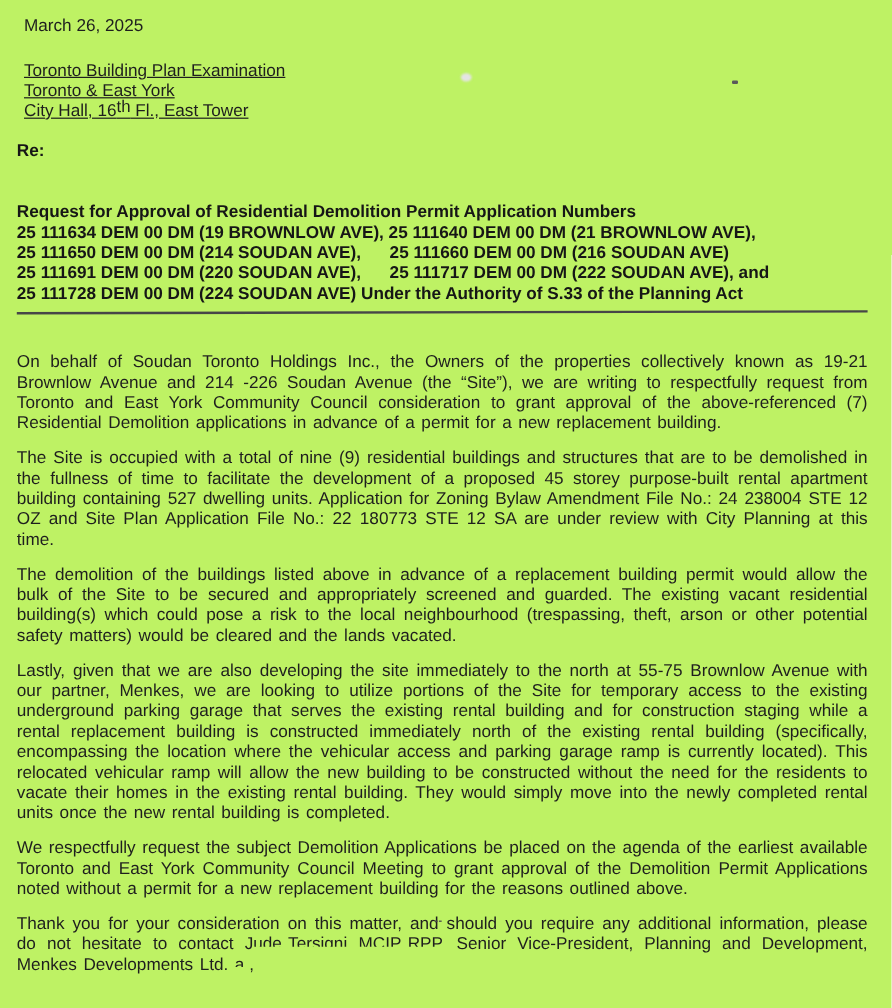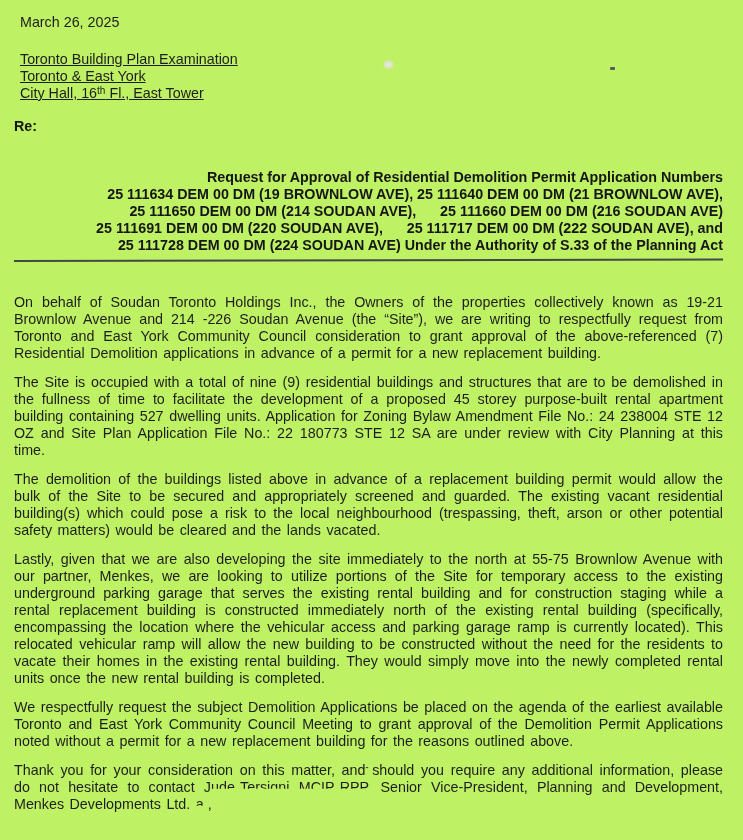--- a/index.html
+++ b/index.html
@@ -12,33 +12,33 @@
     padding: 14px 20px 0 14px;
     overflow: hidden;
     font-family: "Liberation Sans", sans-serif;
     font-size: 14.3px;
     line-height: 17px;
     color: #1e1e1e;
   }
   .date-line { margin-left: 6px; }
   .address-block { margin-top: 20px; margin-left: 6px; text-decoration: underline; }
   .address-line sup {
-    font-size: 10px;
+    font-size: 14px;
     line-height: 0;
     vertical-align: 4px;
   }
   .re-block {
     margin-top: 16px;
     display: flex;
     font-weight: bold;
     color: #161616;
     flex-direction: column;
   }
   .re-label { flex: 0 0 51px; }
-  .re-lines { flex: 1 1 auto; text-align: right; }
+  .re-lines { flex: 1 1 auto; }
   .re-line { white-space: pre; }
   .rule {
     margin: 6px 0 0 0;
     border: none;
     border-top: 2px solid #474747;
     transform: rotate(-0.12deg);
     transform-origin: left center;
   }
   .para {
     margin: 12px 0 0 0;

